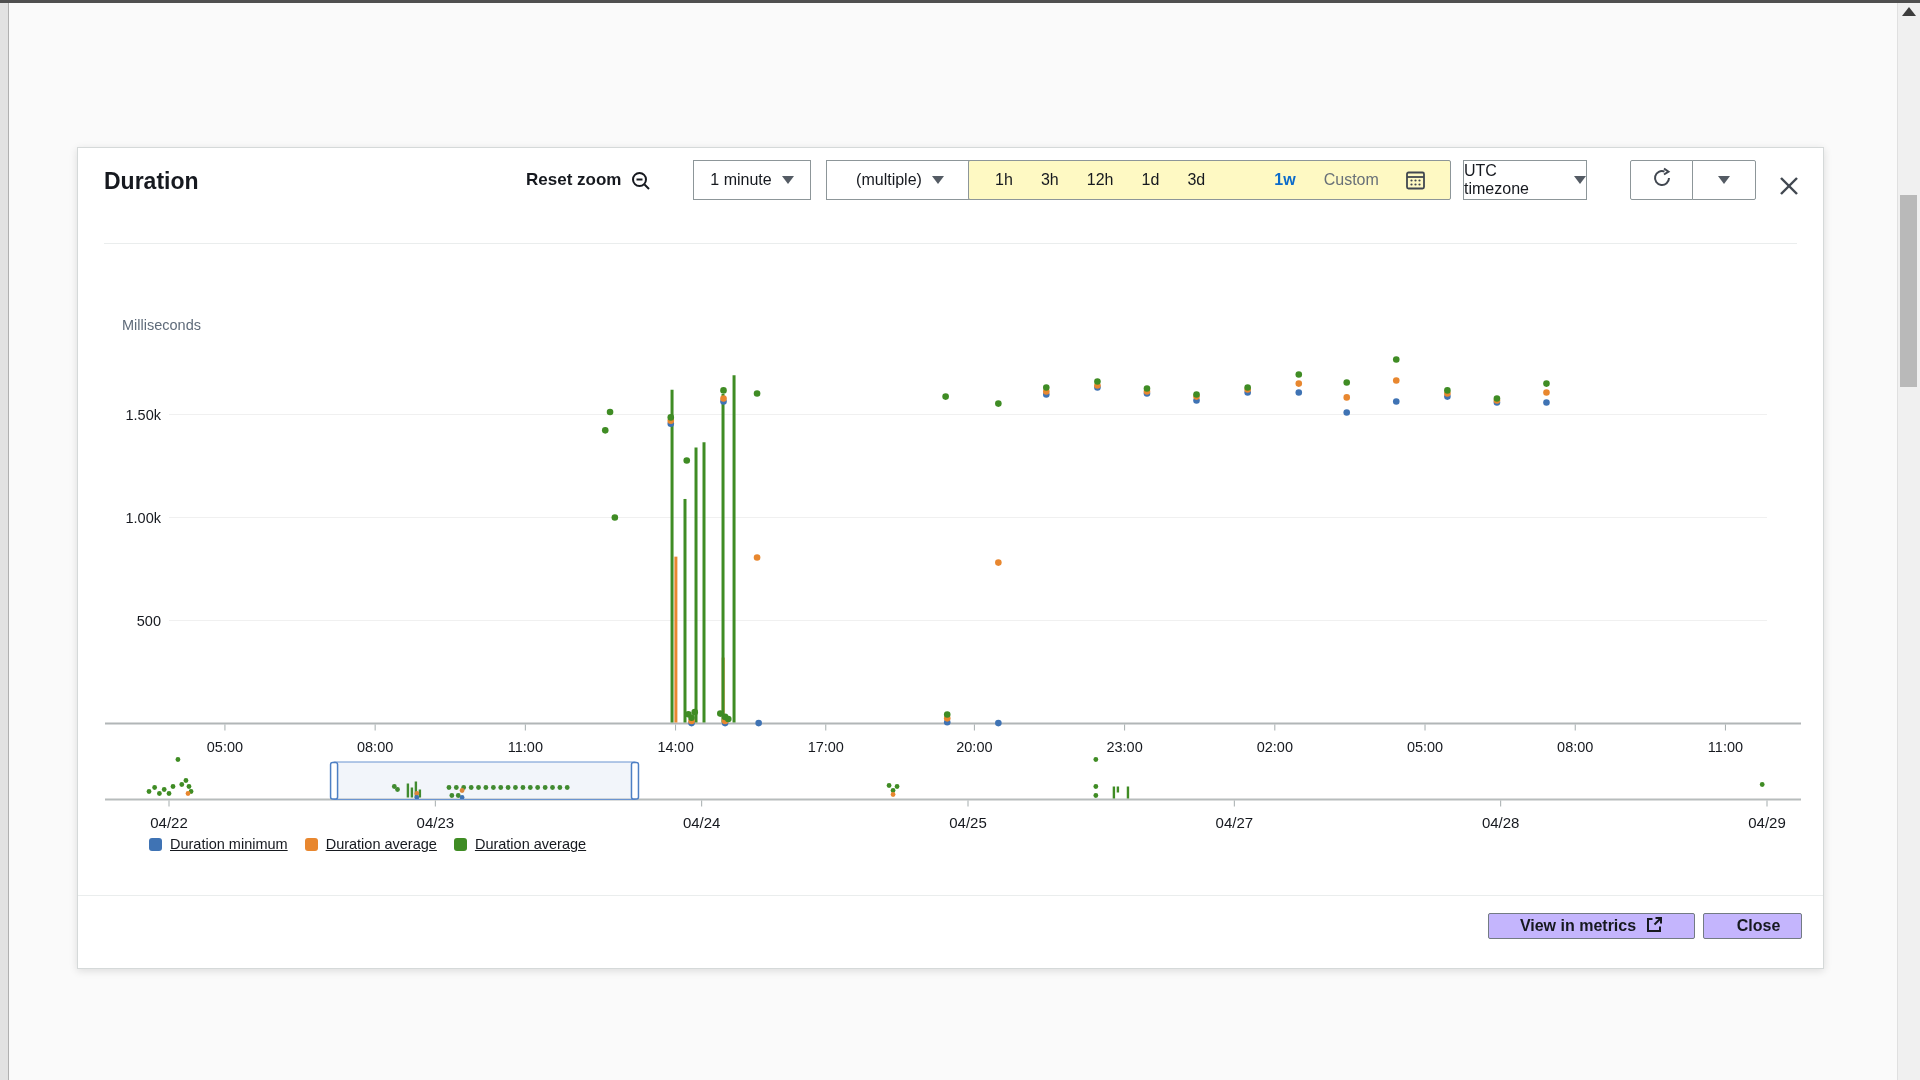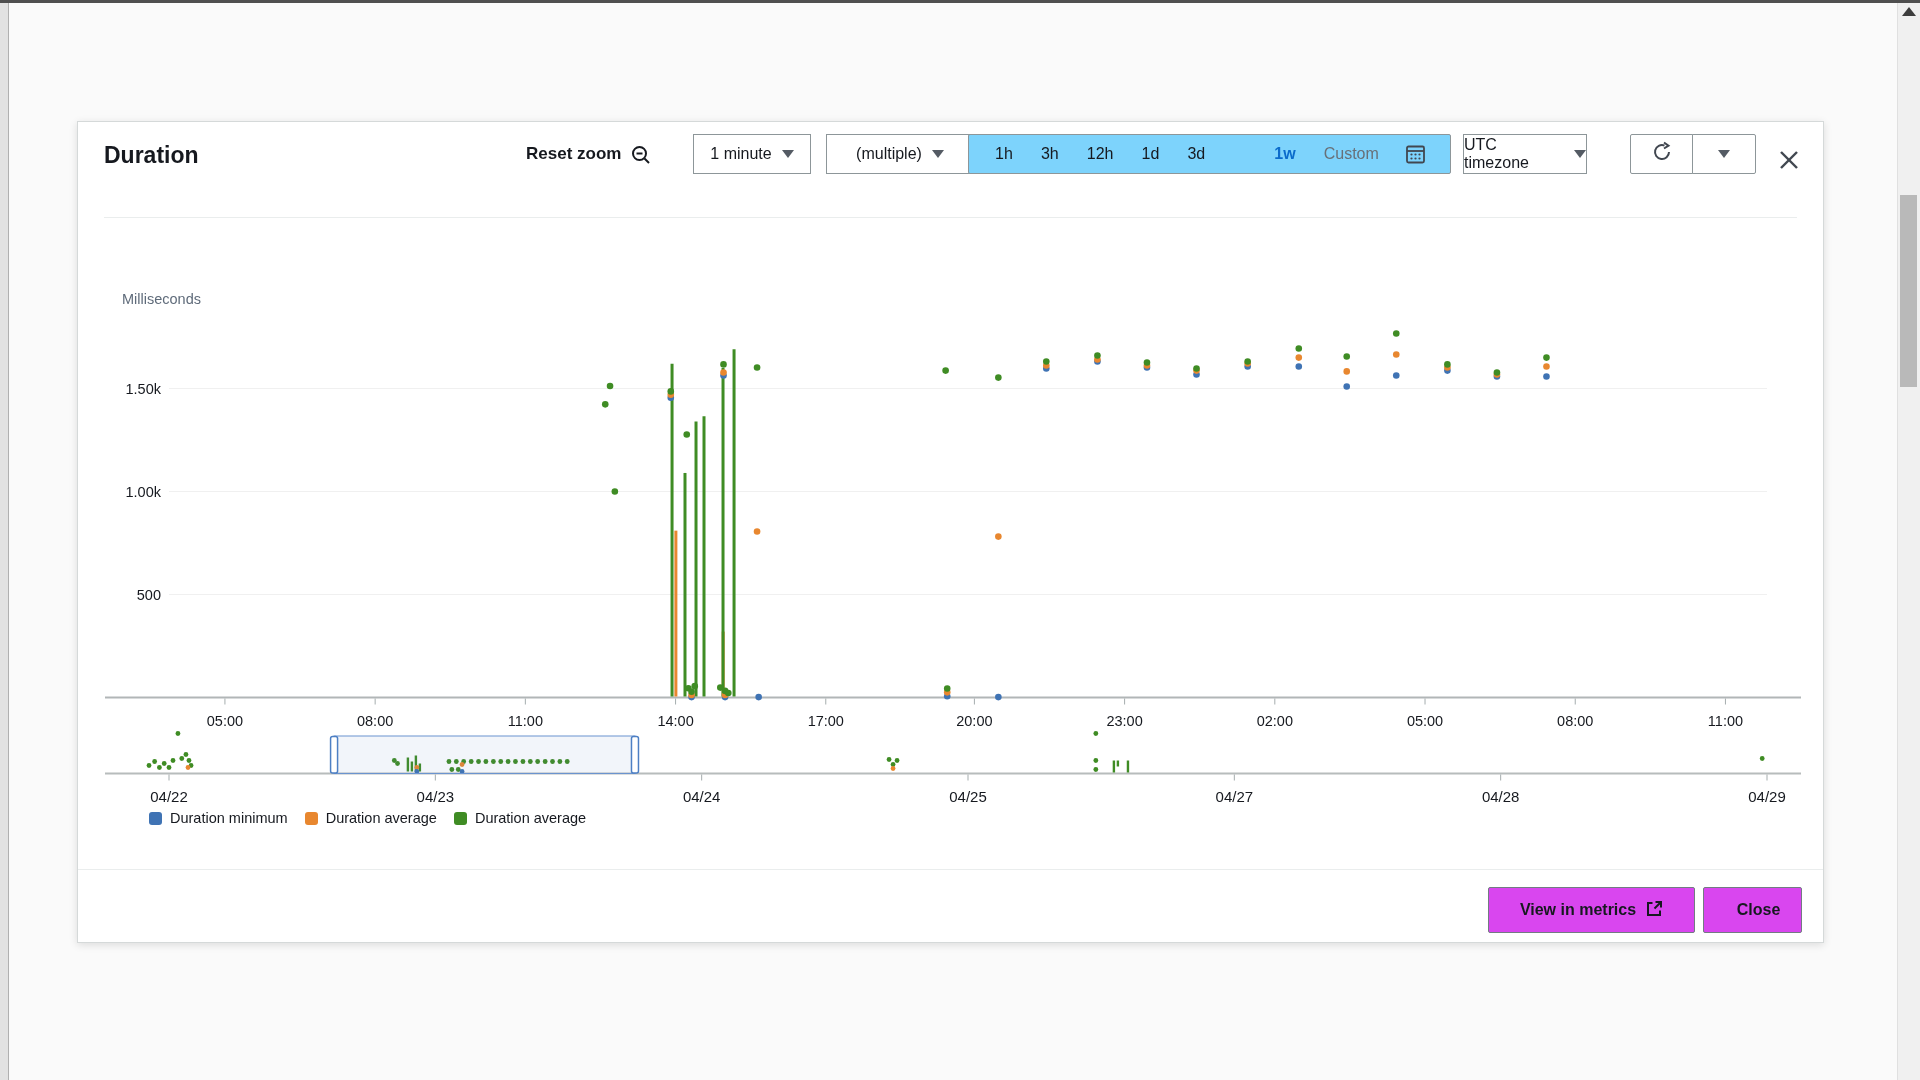--- a/index.html
+++ b/index.html
@@ -7,49 +7,49 @@
     width:1920px;height:1080px;overflow:hidden;position:relative;
     background:#fafafa;font-family:"Liberation Sans",sans-serif;color:#16191f;
   }
   
   .top-edge{position:absolute;left:0;top:0;width:1920px;height:3px;background:#4f4f4f;}
   .left-edge{position:absolute;left:0;top:3px;width:8px;height:1077px;background:#e2e2e2;border-right:1px solid #b0b0b0;}
   .scrollbar{position:absolute;right:0;top:3px;width:22px;height:1077px;background:#f0f0f0;border-left:1px solid #e0e0e0;}
   .scroll-up{position:absolute;top:4px;left:4px;width:0;height:0;border-left:7px solid transparent;border-right:7px solid transparent;border-bottom:9px solid #3d3d3d;}
   .scroll-thumb{position:absolute;top:192px;left:2px;width:17px;height:192px;background:#b9b9b9;}
   
-  .modal{position:absolute;left:77px;top:121px;width:1745px;height:820px;background:#fff;
+  .modal{position:absolute;left:77px;top:147px;width:1745px;height:820px;background:#fff;
     border:1px solid #d5d9d9;box-shadow:0 2px 8px rgba(0,0,0,.12);}
   .modal-title{position:absolute;left:26px;top:20px;font-size:23px;font-weight:700;}
   .hdr-divider{position:absolute;left:26px;top:95px;width:1693px;height:0;border-top:1px solid #eaeded;}
   .ftr-divider{position:absolute;left:0;top:747px;width:1745px;height:0;border-top:1px solid #eaeded;}
   
   .reset-zoom{position:absolute;left:448px;top:22px;display:flex;align-items:flex-start;gap:9px;
     font-size:17px;font-weight:600;color:#16191f;cursor:pointer;}
   .btn{position:absolute;top:12px;height:40px;background:#fff;border:1px solid #8d9699;border-radius:0;
     display:flex;align-items:center;justify-content:center;font-size:16px;color:#16191f;box-sizing:border-box;cursor:pointer;}
   .dd{gap:10px;}
   .caret{width:0;height:0;border-left:6px solid transparent;border-right:6px solid transparent;border-top:8px solid #545b64;}
   .seg{position:absolute;left:890px;top:12px;width:483px;height:40px;border:1px solid #8d9699;border-radius:2px;
-    box-sizing:border-box;display:flex;align-items:center;justify-content:space-evenly;background:#7dd3fc;}
+    box-sizing:border-box;display:flex;align-items:center;justify-content:space-evenly;background:#fef9c3;}
   .seg-item{font-size:16px;font-weight:500;color:#16191f;cursor:pointer;padding:0 2px;}
   .seg-item.active{color:#0b6bcb;font-weight:700;margin-left:41px;}
   .seg-item.muted{color:#687078;}
   .close-x{position:absolute;left:1697px;top:24px;width:28px;height:28px;cursor:pointer;}
   
   .chart-wrap{position:absolute;left:0;top:100px;width:1745px;height:660px;}
   .ytick,.xtick{font-family:"Liberation Sans",sans-serif;font-size:14.5px;fill:#16191f;}
   .navdate{font-family:"Liberation Sans",sans-serif;font-size:15px;fill:#16191f;}
   .axlabel{font-family:"Liberation Sans",sans-serif;font-size:14.5px;fill:#5f6b7a;}
   
-  .legend{position:absolute;left:71px;top:688px;display:flex;align-items:center;gap:17px;}
+  .legend{position:absolute;left:71px;top:688px;display:flex;align-items:center;gap:17px;text-decoration:underline;}
   .legend-item{display:flex;align-items:center;gap:8px;font-size:14.5px;color:#16191f;cursor:pointer;}
   .sw{width:13px;height:13px;border-radius:3px;display:inline-block;}
   
-  .foot-btn{position:absolute;top:765px;height:46px;background:#d946ef;border:1px solid #737b83;border-radius:2px;
+  .foot-btn{position:absolute;top:765px;height:26px;background:#c4b5fd;border:1px solid #737b83;border-radius:2px;
     display:flex;align-items:center;justify-content:center;gap:10px;font-size:16px;font-weight:600;color:#16191f;
     box-sizing:border-box;cursor:pointer;}
   svg text{user-select:none;}
 </style>
 </head>
 <body>
 
 <div class="top-edge"></div>
 <div class="left-edge"></div>
 <div class="scrollbar">

